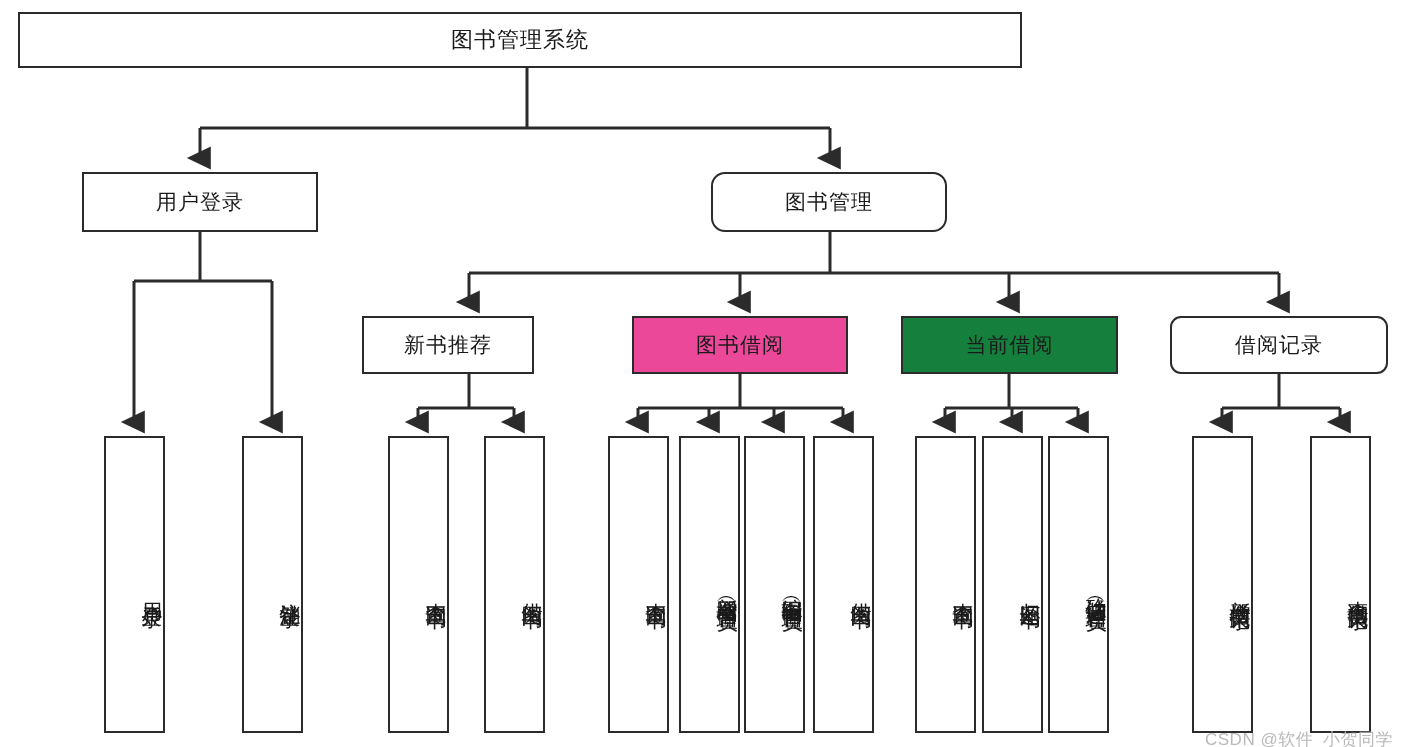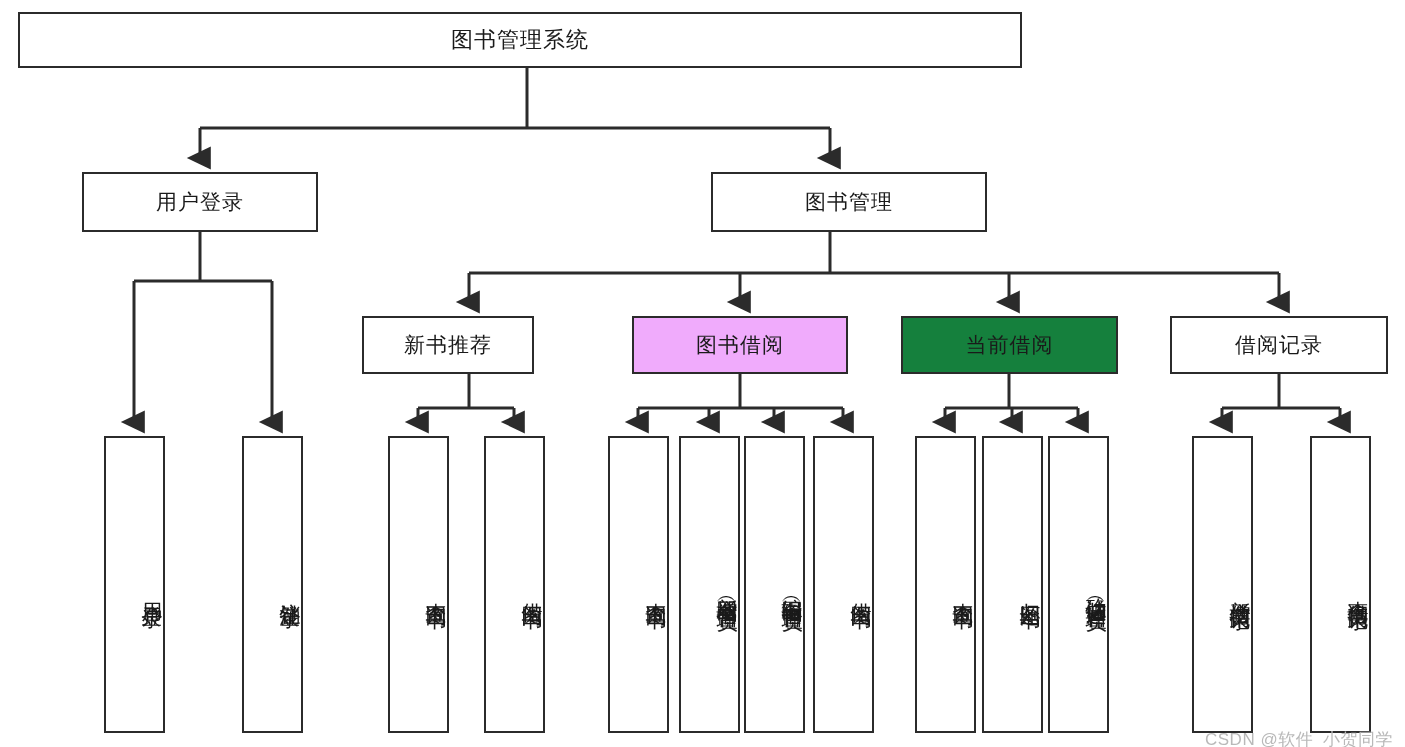--- a/index.html
+++ b/index.html
@@ -122,34 +122,34 @@
     </g>
   </svg>
 
   <div class="node horiz root" style="left: 18px; top: 12px; width: 1004px; height: 56px; border-color: rgb(43, 43, 43); background: rgb(255, 255, 255); color: rgb(26, 26, 26);">
     <span>图书管理系统</span>
   </div>
 
   <div class="node horiz" style="left: 82px; top: 172px; width: 236px; height: 60px; border-color: rgb(43, 43, 43); background: rgb(255, 255, 255); color: rgb(26, 26, 26);">
     <span>用户登录</span>
   </div>
-  <div class="node horiz" style="left: 711px; top: 172px; width: 276px; height: 60px; border-color: rgb(43, 43, 43); background: rgb(255, 255, 255); color: rgb(26, 26, 26);">
+  <div class="node horiz" style="left: 711px; top: 172px; width: 236px; height: 60px; border-color: rgb(43, 43, 43); background: rgb(255, 255, 255); color: rgb(26, 26, 26); border-radius: 14px;">
     <span>图书管理</span>
   </div>
 
   <div class="node horiz" style="left: 362px; top: 316px; width: 172px; height: 58px; border-color: rgb(43, 43, 43); background: rgb(255, 255, 255); color: rgb(26, 26, 26);">
     <span>新书推荐</span>
   </div>
-  <div class="node horiz" style="left: 632px; top: 316px; width: 216px; height: 58px; border-color: rgb(43, 43, 43); background: #f0abfc; color: rgb(26, 26, 26);">
+  <div class="node horiz" style="left: 632px; top: 316px; width: 216px; height: 58px; border-color: rgb(43, 43, 43); background: #ec4899; color: rgb(26, 26, 26);">
     <span>图书借阅</span>
   </div>
   <div class="node horiz" style="left: 901px; top: 316px; width: 217px; height: 58px; border-color: rgb(43, 43, 43); background: #15803d; color: rgb(26, 26, 26);">
     <span>当前借阅</span>
   </div>
-  <div class="node horiz" style="left: 1170px; top: 316px; width: 218px; height: 58px; border-color: rgb(43, 43, 43); background: rgb(255, 255, 255); color: rgb(26, 26, 26);">
+  <div class="node horiz" style="left: 1170px; top: 316px; width: 218px; height: 58px; border-color: rgb(43, 43, 43); background: rgb(255, 255, 255); color: rgb(26, 26, 26); border-radius: 11px;">
     <span>借阅记录</span>
   </div>
 
   <div class="node vert" style="left: 104px; top: 436px; width: 61px; height: 297px; border-color: rgb(43, 43, 43); background: rgb(255, 255, 255); color: rgb(26, 26, 26);">
     <span class="vtext">用户登录</span>
   </div>
   <div class="node vert" style="left: 242px; top: 436px; width: 61px; height: 297px; border-color: rgb(43, 43, 43); background: rgb(255, 255, 255); color: rgb(26, 26, 26);">
     <span class="vtext">注销登录</span>
   </div>
   <div class="node vert" style="left: 388px; top: 436px; width: 61px; height: 297px; border-color: rgb(43, 43, 43); background: rgb(255, 255, 255); color: rgb(26, 26, 26);">

